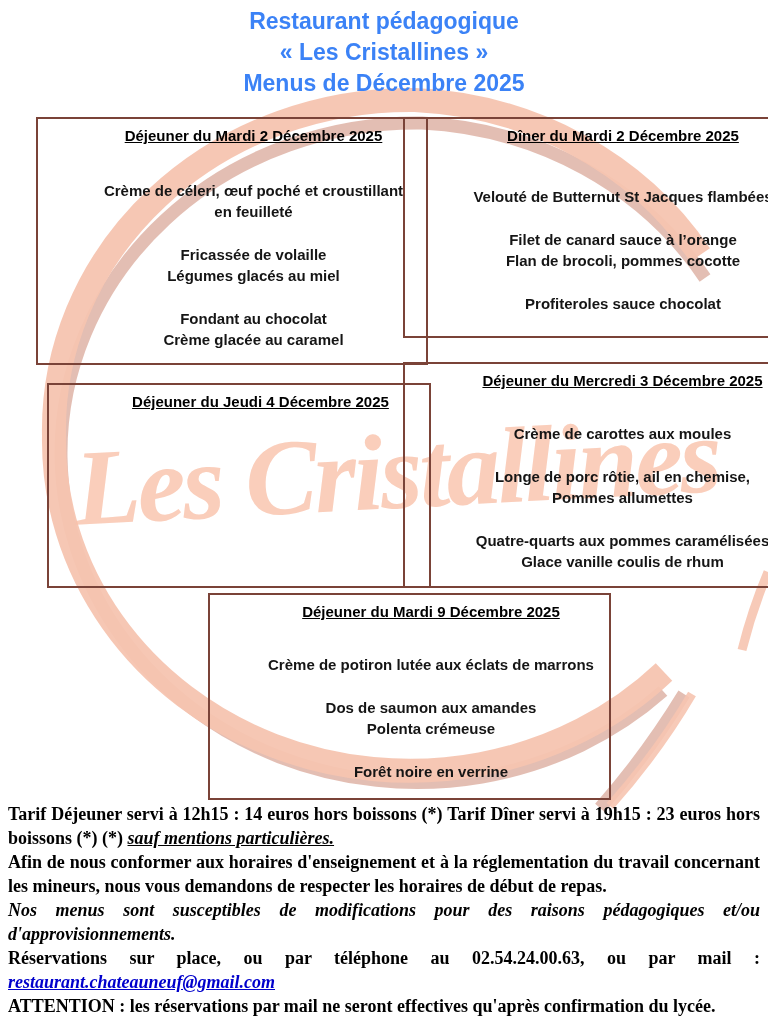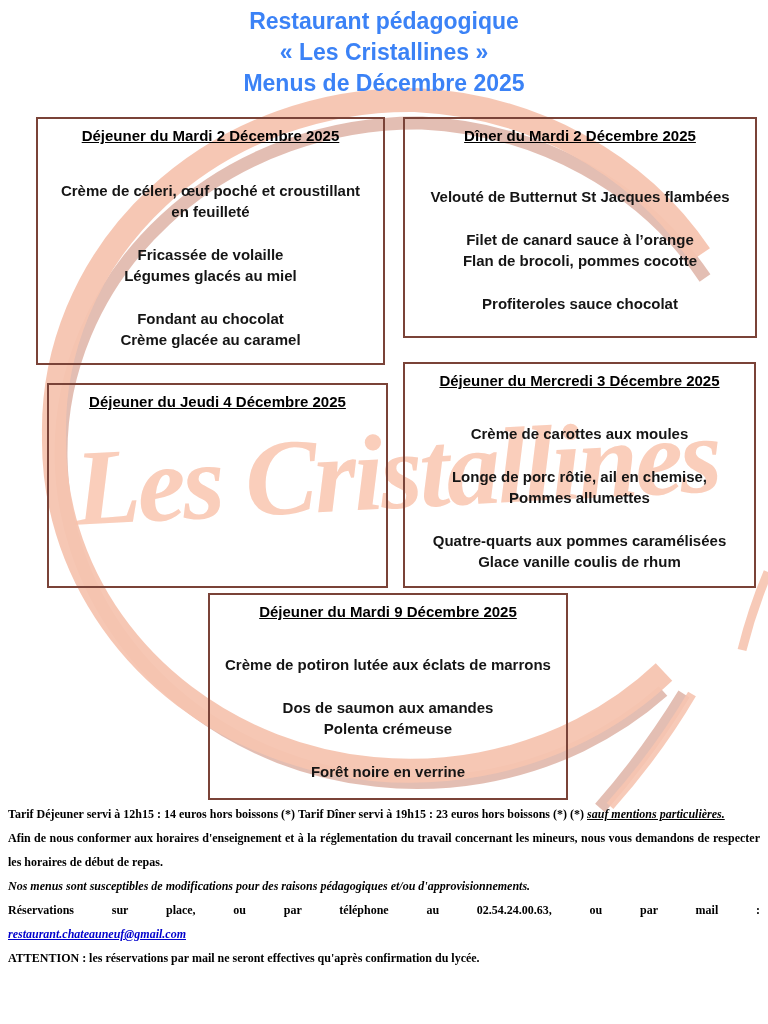--- a/index.html
+++ b/index.html
@@ -19,39 +19,39 @@
     transform:rotate(-3deg);white-space:nowrap;
   }
   
   .content{position:absolute;inset:0;z-index:1;}
   .page-title{
     position:absolute;top:6px;left:0;width:768px;text-align:center;
     font-size:23px;font-weight:bold;line-height:31px;color:#3b82f6;
   }
   .menu-box{
     position:absolute;border:2px solid var(--border);background:transparent;
-    text-align:center;font-weight:bold;font-size:15px;color:#151515;
+    text-align:center;font-weight:bold;font-size:15px;color:#151515;padding-left:43px;
   }
   .menu-box .header{
     margin-top:8px;text-decoration:underline;font-size:15px;color:#000;
   }
   .menu-items{margin-top:36px;}
   .box2 .menu-items{margin-top:42px;}
   .box3 .menu-items{margin-top:30px;}
   .box4 .menu-items{margin-top:34px;}
   .box5 .menu-items{margin-top:34px;}
   .section{margin-top:22px;padding:0 14px;}
   .section:first-child{margin-top:18px;}
   .box3 .section{margin-top:24px;}
   .line{line-height:21px;}
   .section.underline .line{text-decoration:underline;}
   
   .footer{
     position:absolute;left:8px;top:802px;width:752px;
-    font-family:"Liberation Serif",serif;font-weight:bold;font-size:12px;
+    font-family:"Liberation Serif",serif;font-weight:bold;font-size:18px;
     line-height:24px;color:#000;text-align:justify;
   }
   .footer p{margin:0;}
   .em-underline{font-style:italic;text-decoration:underline;}
   .italic-line{font-style:italic;}
   .justify-last{text-align:justify;text-align-last:justify;}
   .email-link{
     color:var(--link);font-style:italic;text-decoration:underline;display:inline-block;
   }
   .attention-line{text-align:left;}

